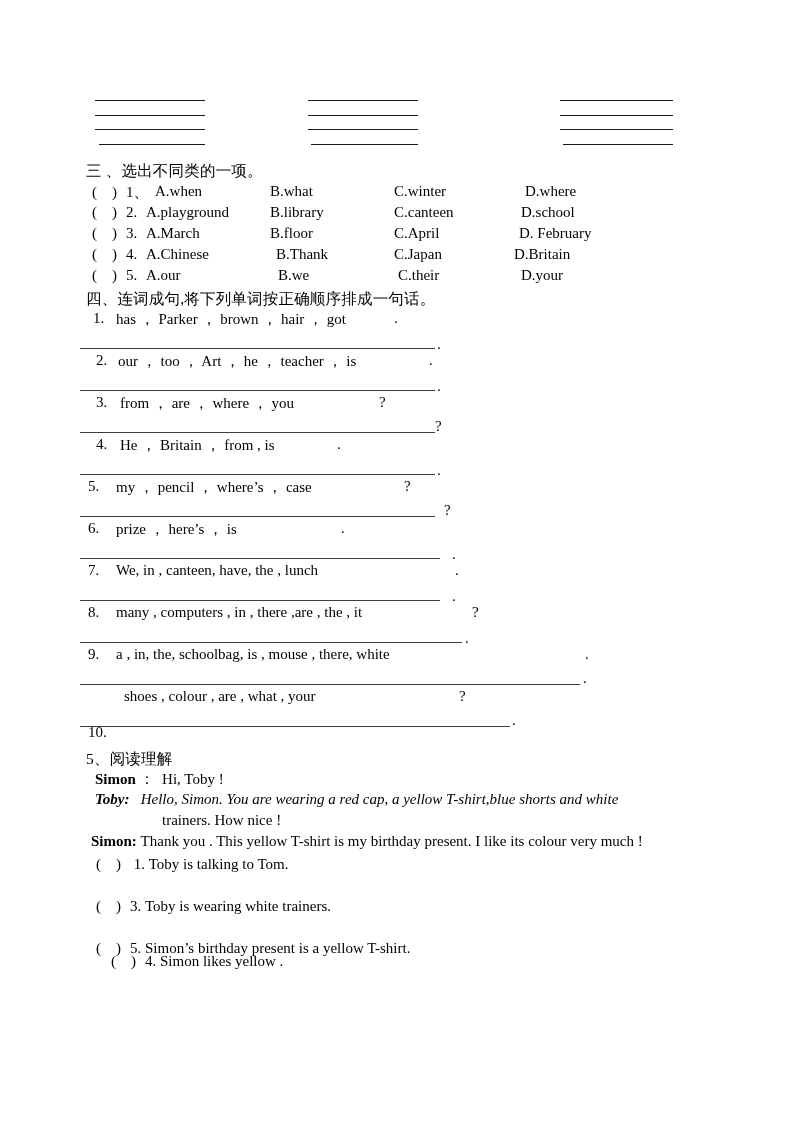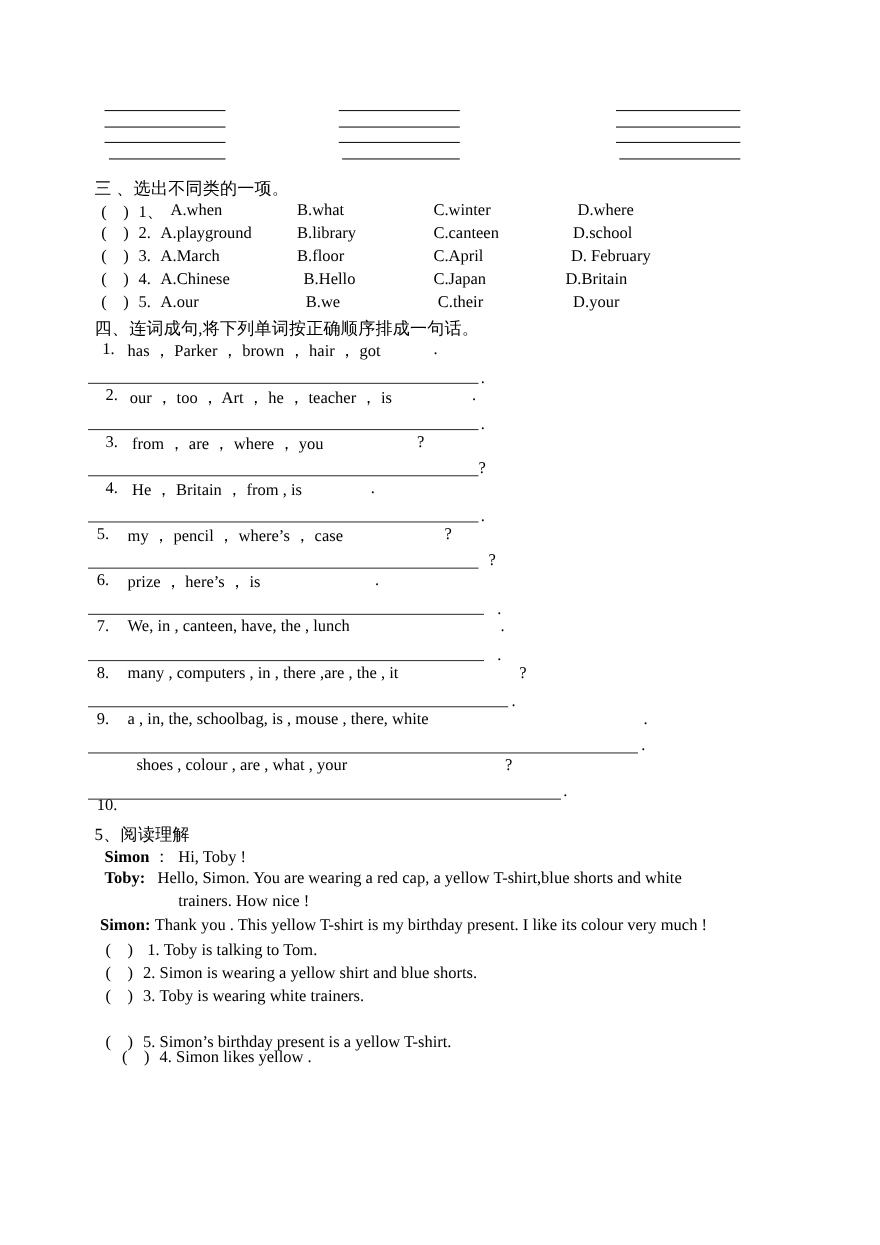--- a/index.html
+++ b/index.html
@@ -146,21 +146,21 @@
   </div>
   <div class="opt" style="left:146px; top:225px;">A.March</div>
   <div class="opt" style="left:270px; top:225px;">B.floor</div>
   <div class="opt" style="left:394px; top:225px;">C.April</div>
   <div class="opt" style="left:519px; top:225px;">D. February</div>
 
   <div class="row mc-row" style="left:92px; top:246px;">
     <span class="mc-paren">(&nbsp;&nbsp;&nbsp;&nbsp;)</span><span class="mc-num">4.</span>
   </div>
   <div class="opt" style="left:146px; top:246px;">A.Chinese</div>
-  <div class="opt" style="left:276px; top:246px;">B.Hello</div>
+  <div class="opt" style="left:276px; top:246px;">B.Thank</div>
   <div class="opt" style="left:394px; top:246px;">C.Japan</div>
   <div class="opt" style="left:514px; top:246px;">D.Britain</div>
 
   <div class="row mc-row" style="left:92px; top:267px;">
     <span class="mc-paren">(&nbsp;&nbsp;&nbsp;&nbsp;)</span><span class="mc-num">5.</span>
   </div>
   <div class="opt" style="left:146px; top:267px;">A.our</div>
   <div class="opt" style="left:278px; top:267px;">B.we</div>
   <div class="opt" style="left:398px; top:267px;">C.their</div>
   <div class="opt" style="left:521px; top:267px;">D.your</div>
@@ -226,39 +226,36 @@
   <div class="sent" style="left:459px; top:688px;">?</div>
   <div class="answer-line" style="left:80px; top:726px; width:430px;"></div>
   <div class="answer-punct" style="left:512px; top:712px;">.</div>
 
   <div class="section-head" style="left:86px; top:749px;">5、阅读理解</div>
 
   <div class="dlg" style="left:95px; top:770px;">
     <b>Simon</b><span> ：</span>&nbsp;&nbsp;<span>Hi, Toby !</span>
   </div>
 
-  <div class="dlg" style="left:95px; top:791px;">
+  <div class="dlg" style="left:95px; top:791px;font-style:italic;">
     <b>Toby:</b>&nbsp;&nbsp;&nbsp;<span>Hello, Simon. You are wearing a red cap, a yellow T-shirt,blue shorts and white</span>
   </div>
 
   <div class="dlg" style="left:162px; top:812px;">
     <span>trainers. How nice !</span>
   </div>
 
   <div class="dlg" style="left:91px; top:833px;">
     <b>Simon:</b>&nbsp;<span>Thank you . This yellow T-shirt is my birthday present. I like its colour very much !</span>
   </div>
 
   <div class="tf-row" style="left:96px; top:856px;">
     <span class="tf-paren">(&nbsp;&nbsp;&nbsp;&nbsp;)</span><span> 1.</span>&nbsp;<span>Toby is talking to Tom.</span>
   </div>
 
-  <div class="tf-row" style="left:96px; top:877px;">
-    <span class="tf-paren">(&nbsp;&nbsp;&nbsp;&nbsp;)</span><span>2.</span>&nbsp;<span>Simon is wearing a yellow shirt and blue shorts.</span>
-  </div>
 
   <div class="tf-row" style="left:96px; top:898px;">
     <span class="tf-paren">(&nbsp;&nbsp;&nbsp;&nbsp;)</span><span>3.</span>&nbsp;<span>Toby is wearing white trainers.</span>
   </div>
 
   <div class="tf-row" style="left:111px; top:919px;margin-top:34px;">
     <span class="tf-paren">(&nbsp;&nbsp;&nbsp;&nbsp;)</span><span>4.</span>&nbsp;<span>Simon likes yellow .</span>
   </div>
 
   <div class="tf-row" style="left:96px; top:940px;">

